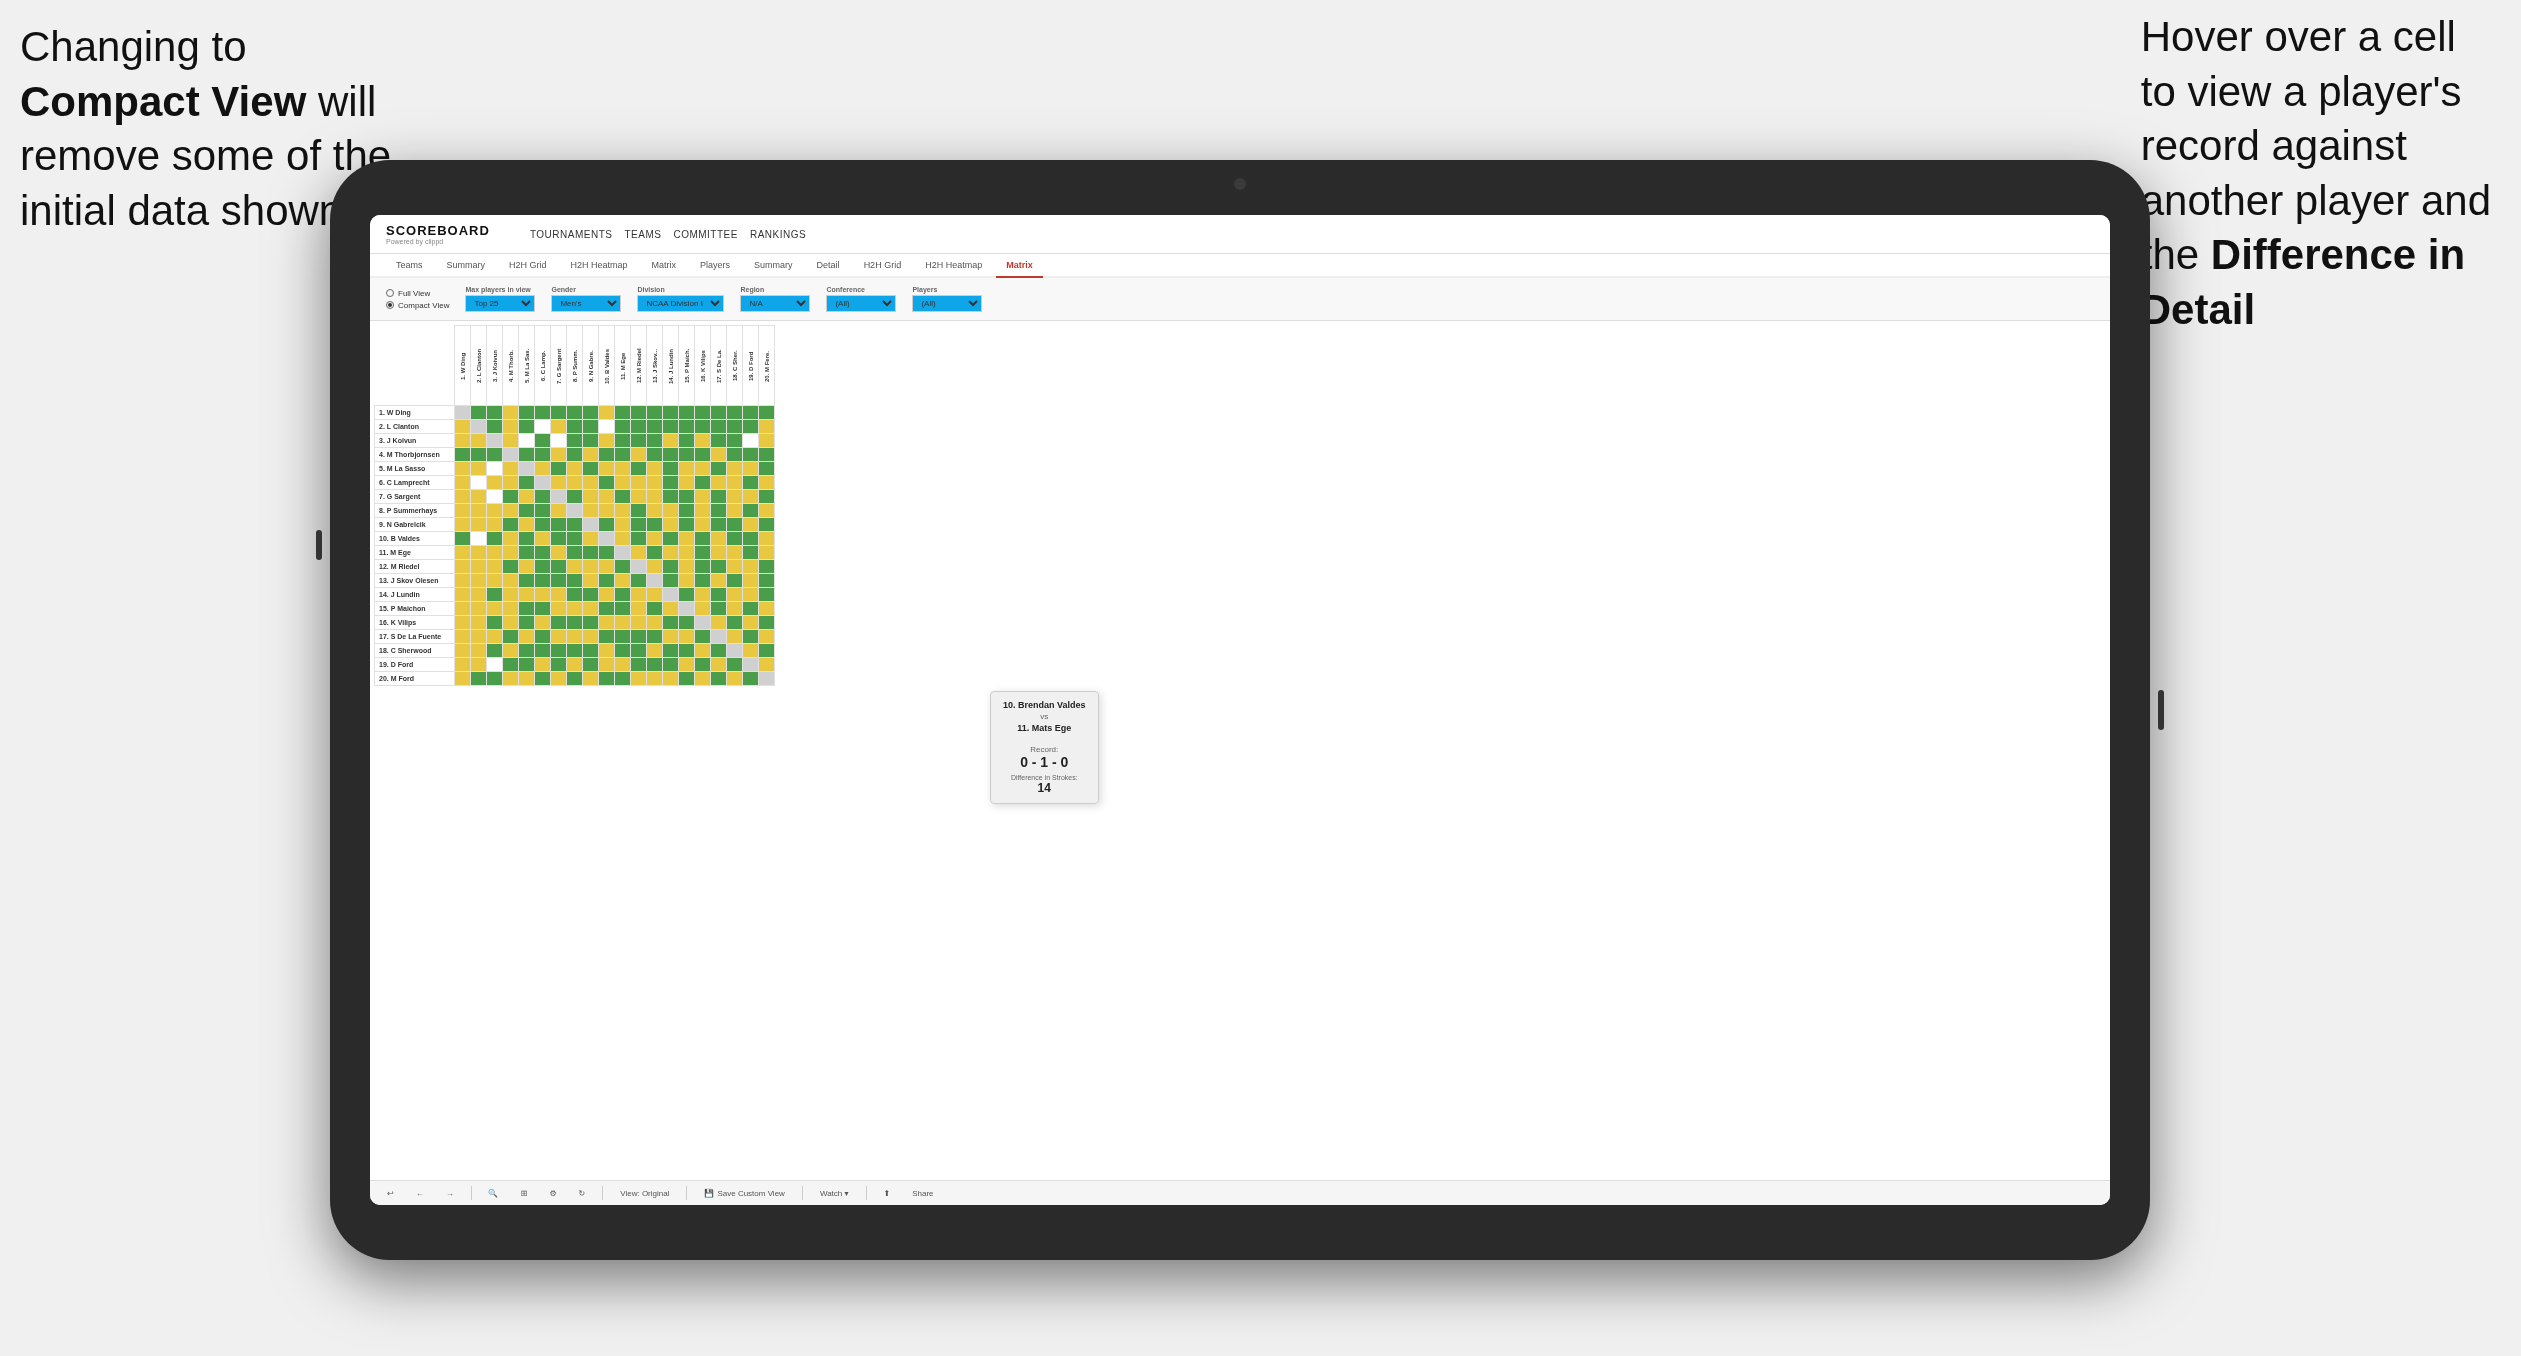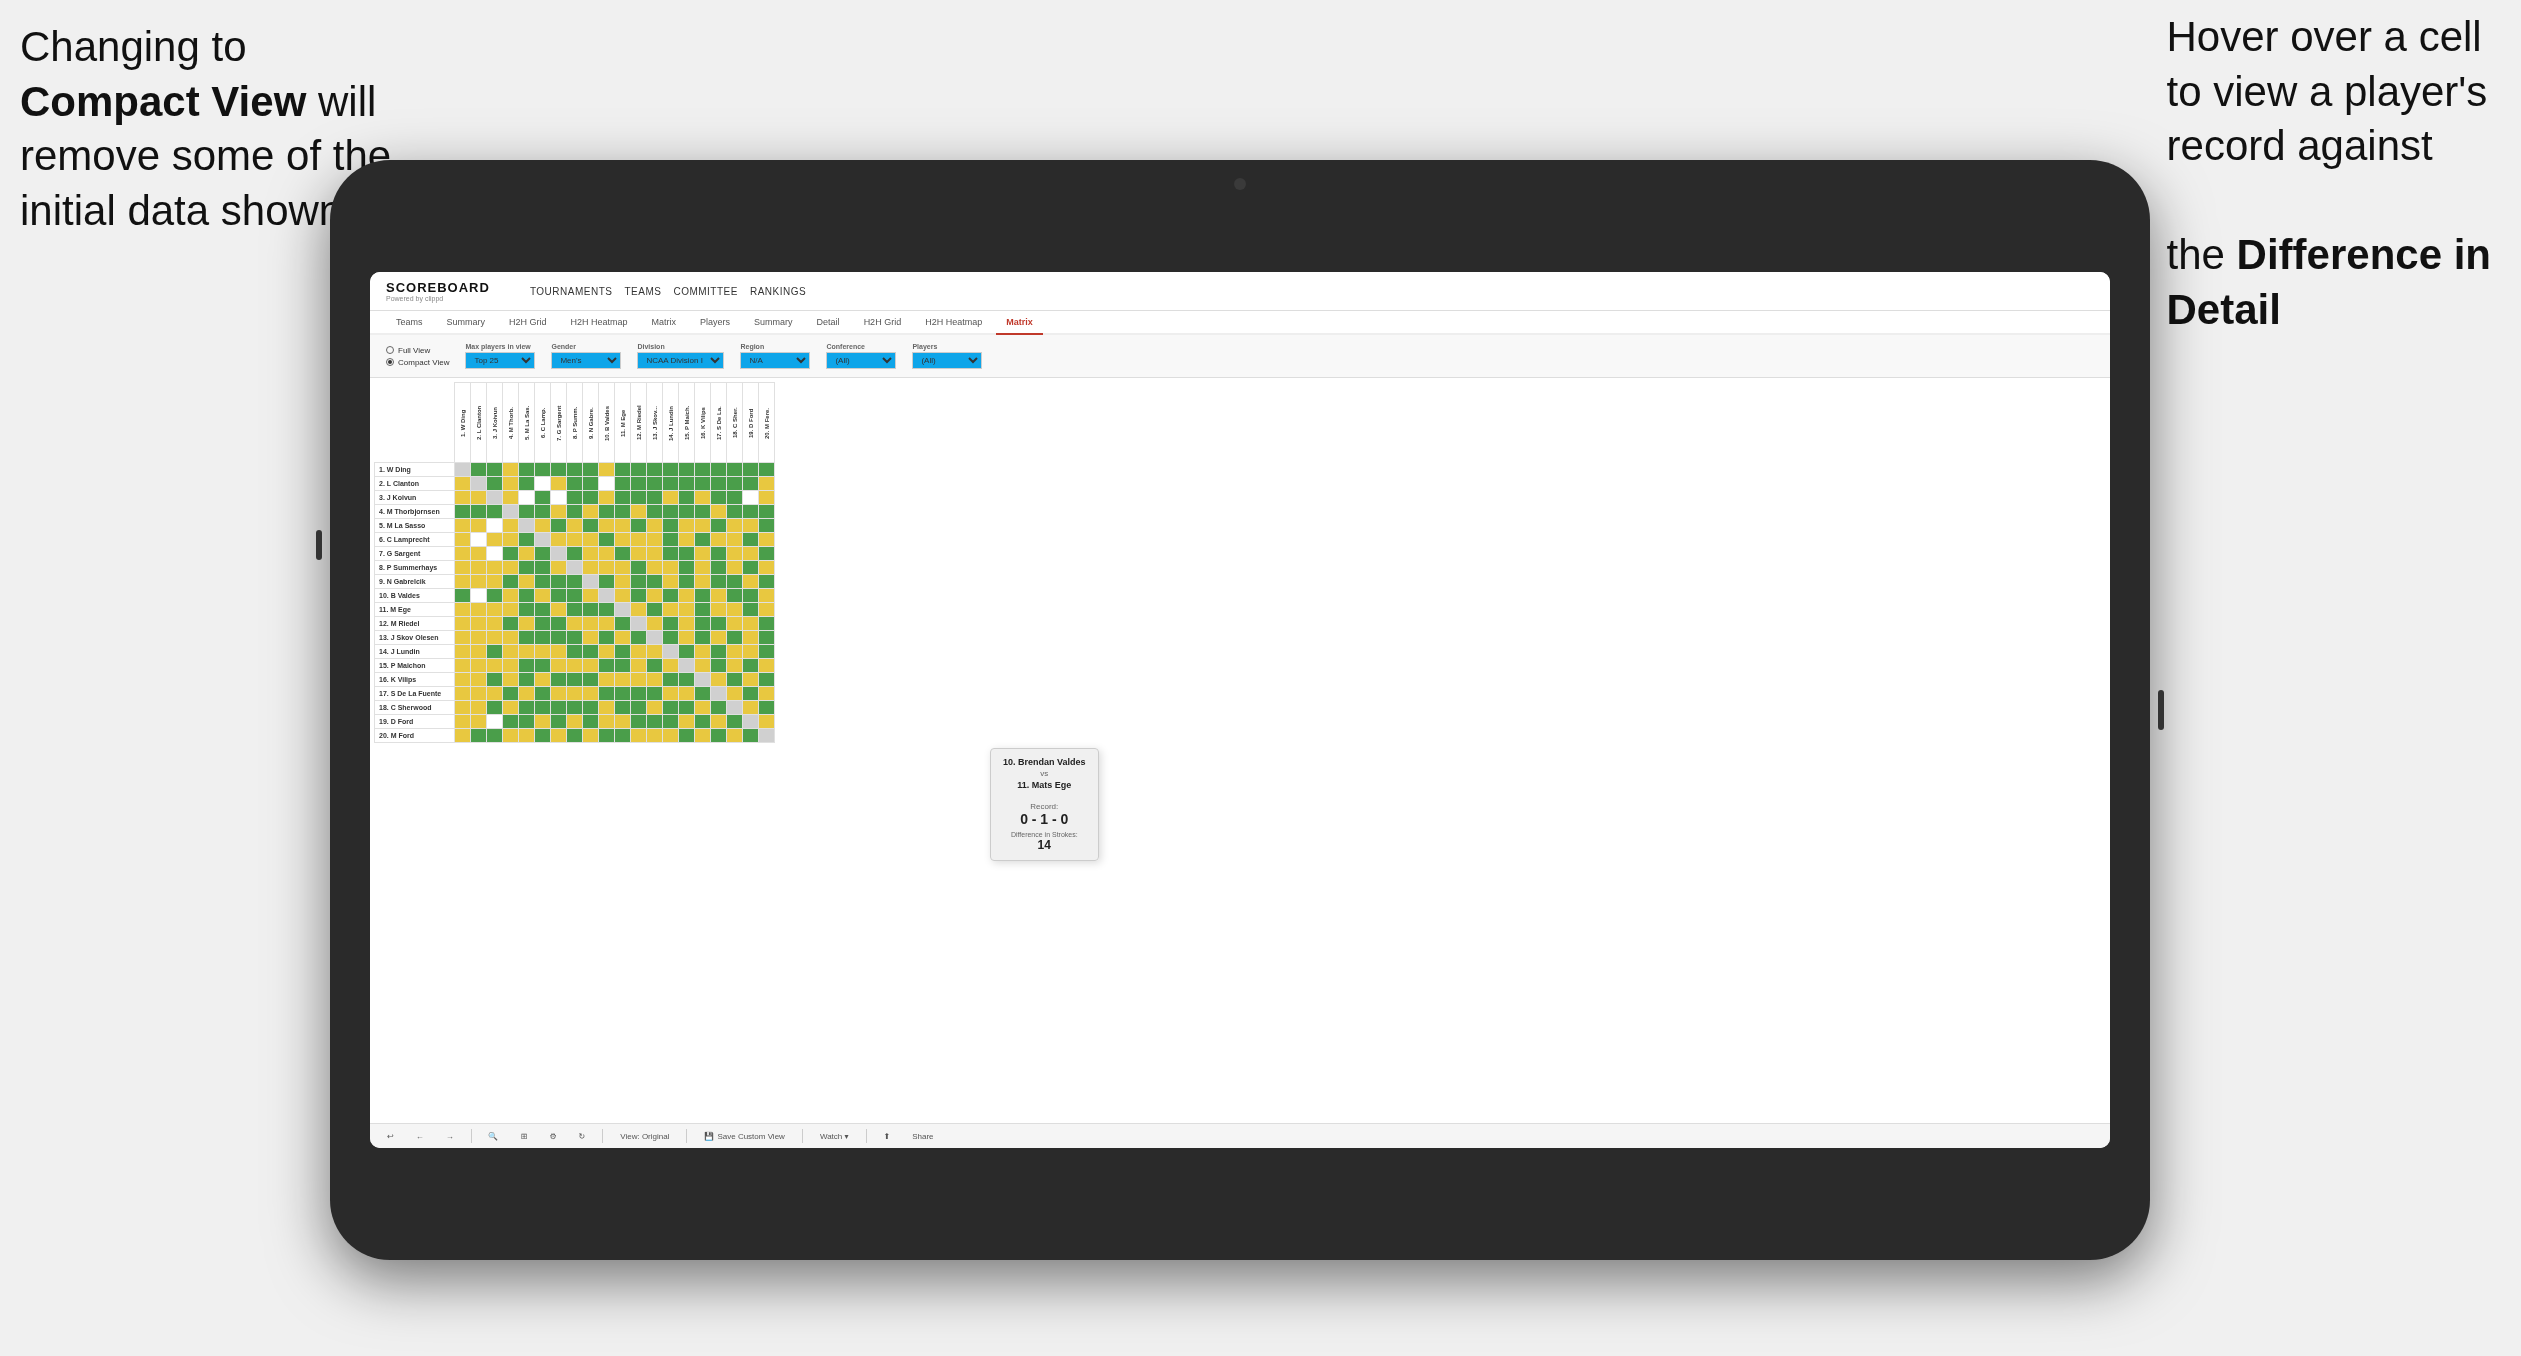--- a/index.html
+++ b/index.html
@@ -56,21 +56,21 @@
       background: #2a2a2a;
       border-radius: 60px;
       box-shadow: 0 20px 60px rgba(0,0,0,0.5);
       display: flex;
       align-items: center;
       justify-content: center;
     }
 
     .tablet-screen {
       width: 1740px;
-      height: 876px;
+      height: 990px;
       background: #fff;
       border-radius: 10px;
       overflow: hidden;
       display: flex;
       flex-direction: column;
     }
 
     
     .top-nav {
       background: #fff;
@@ -380,21 +380,21 @@
   <span>Changing to</span><br>
   <span class="bold">Compact View</span><span> will</span><br>
   <span>remove some of the</span><br>
   <span>initial data shown</span>
 </div>
 
 <div class="annotation-right">
   <span>Hover over a cell</span><br>
   <span>to view a player's</span><br>
   <span>record against</span><br>
-  <br>
+  <span>another player and</span><br>
   <span>the </span><span class="bold">Difference in</span><br>
   <span class="bold">Detail</span>
 </div>
 
 <svg class="arrows-svg">
 
   <defs>
     <marker id="arrowhead1" markerWidth="10" markerHeight="7" refX="10" refY="3.5" orient="auto">
       <polygon points="0 0, 10 3.5, 0 7" fill="#c0392b"></polygon>
     </marker>

